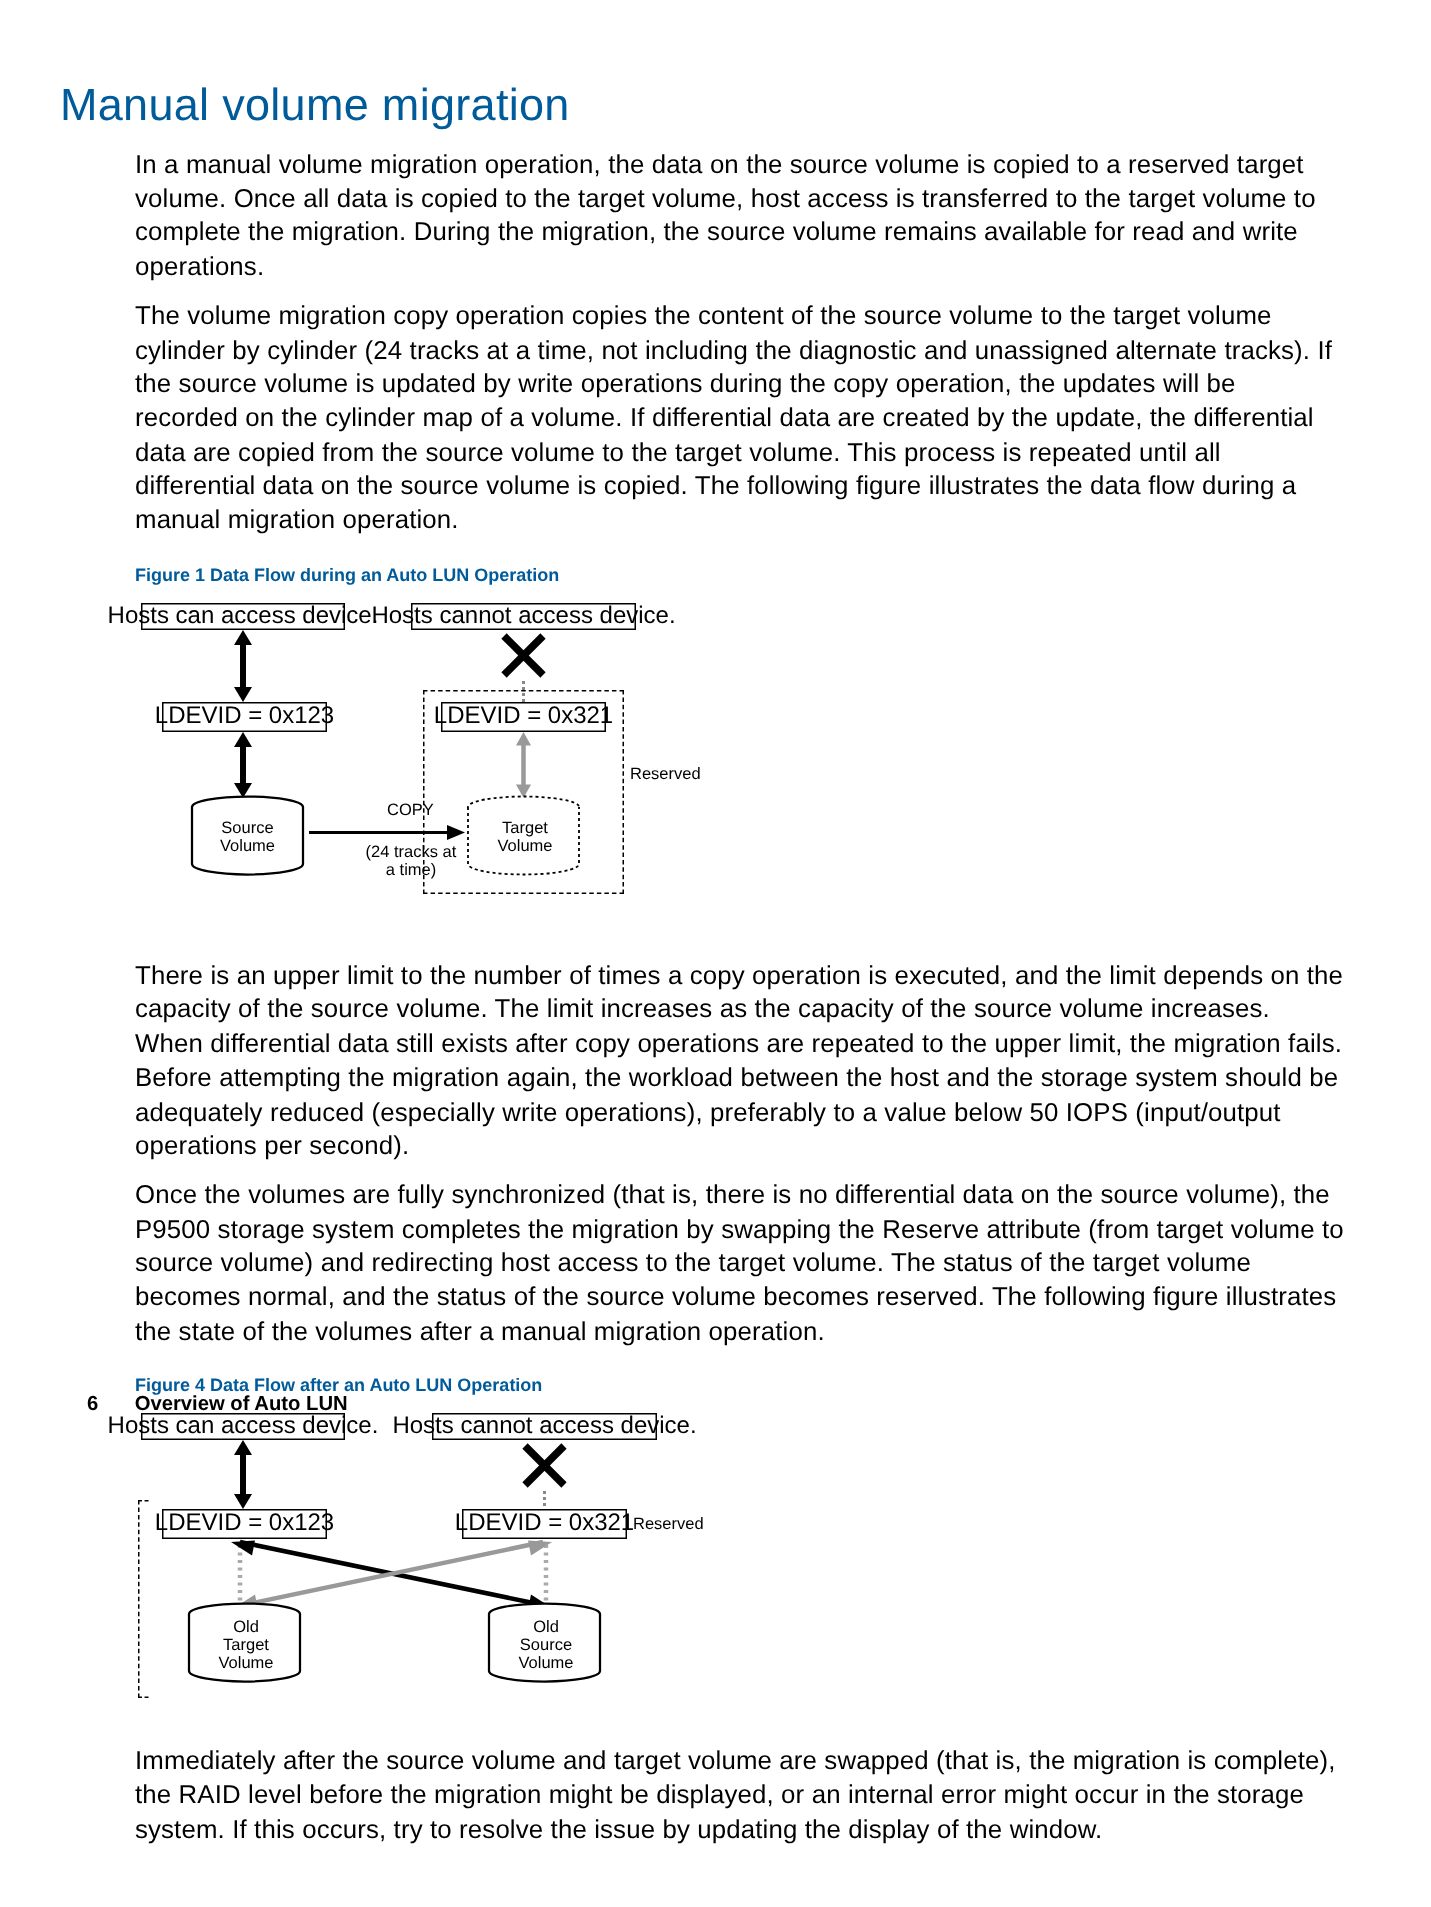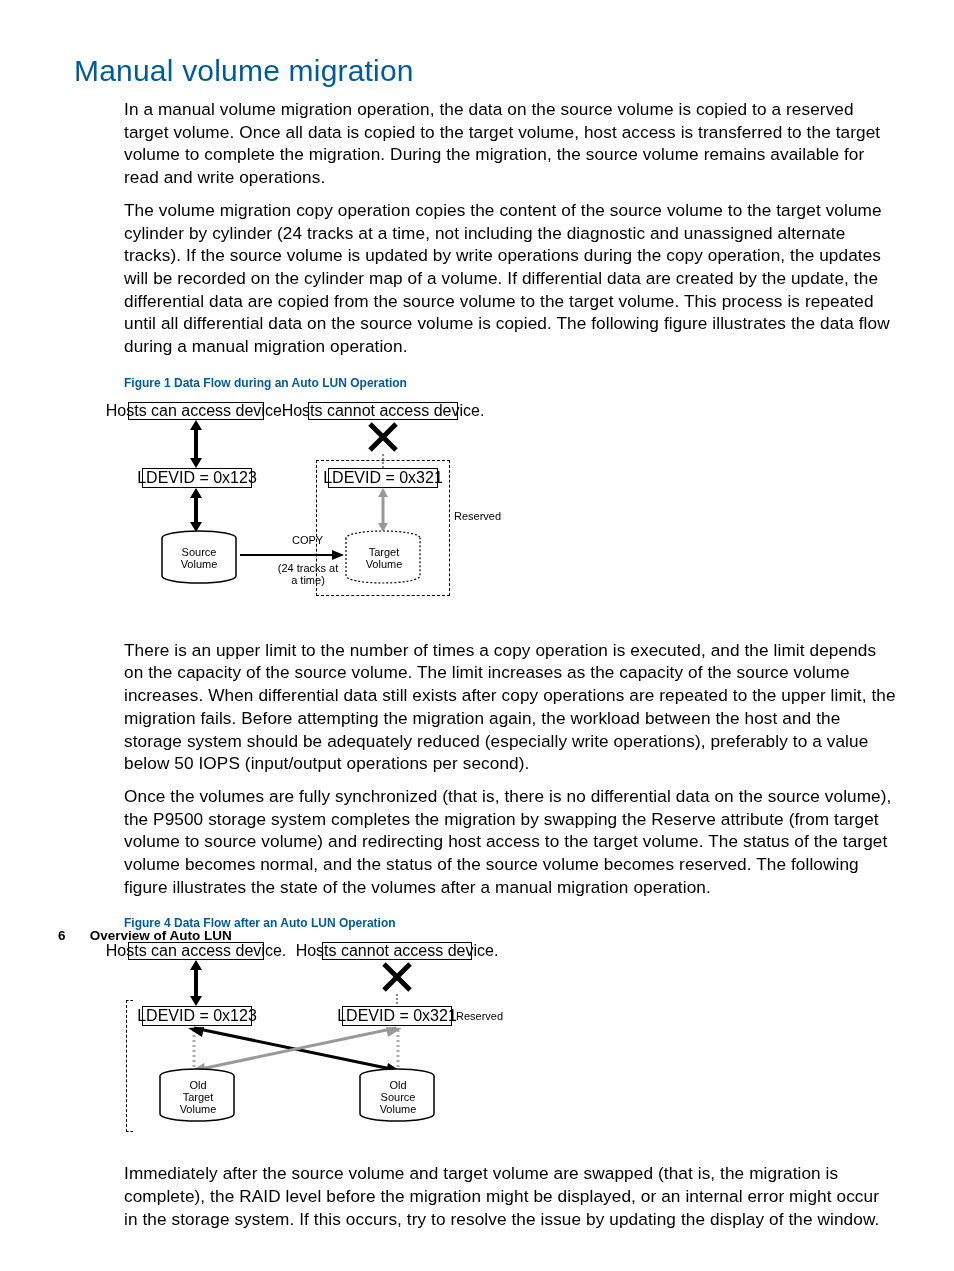--- a/index.html
+++ b/index.html
@@ -10,21 +10,21 @@
     height: 1271px;
     font-family: Arial, Helvetica, sans-serif;
     background: #fff;
     color: #000;
   }
   .page {
     position: relative;
     width: 954px;
     height: 985px;
     box-sizing: border-box;
-    padding: 54px 58px 0 74px;
+    padding: 54px 58px 0 40px;
   }
   h1.section-title {
     font-family: Arial, Helvetica, sans-serif;
     font-weight: 400;
     font-size: 30px;
     color: #005b9a;
     margin: 0 0 10px 0;
     letter-spacing: 0.2px;
   }
   .body-block {

